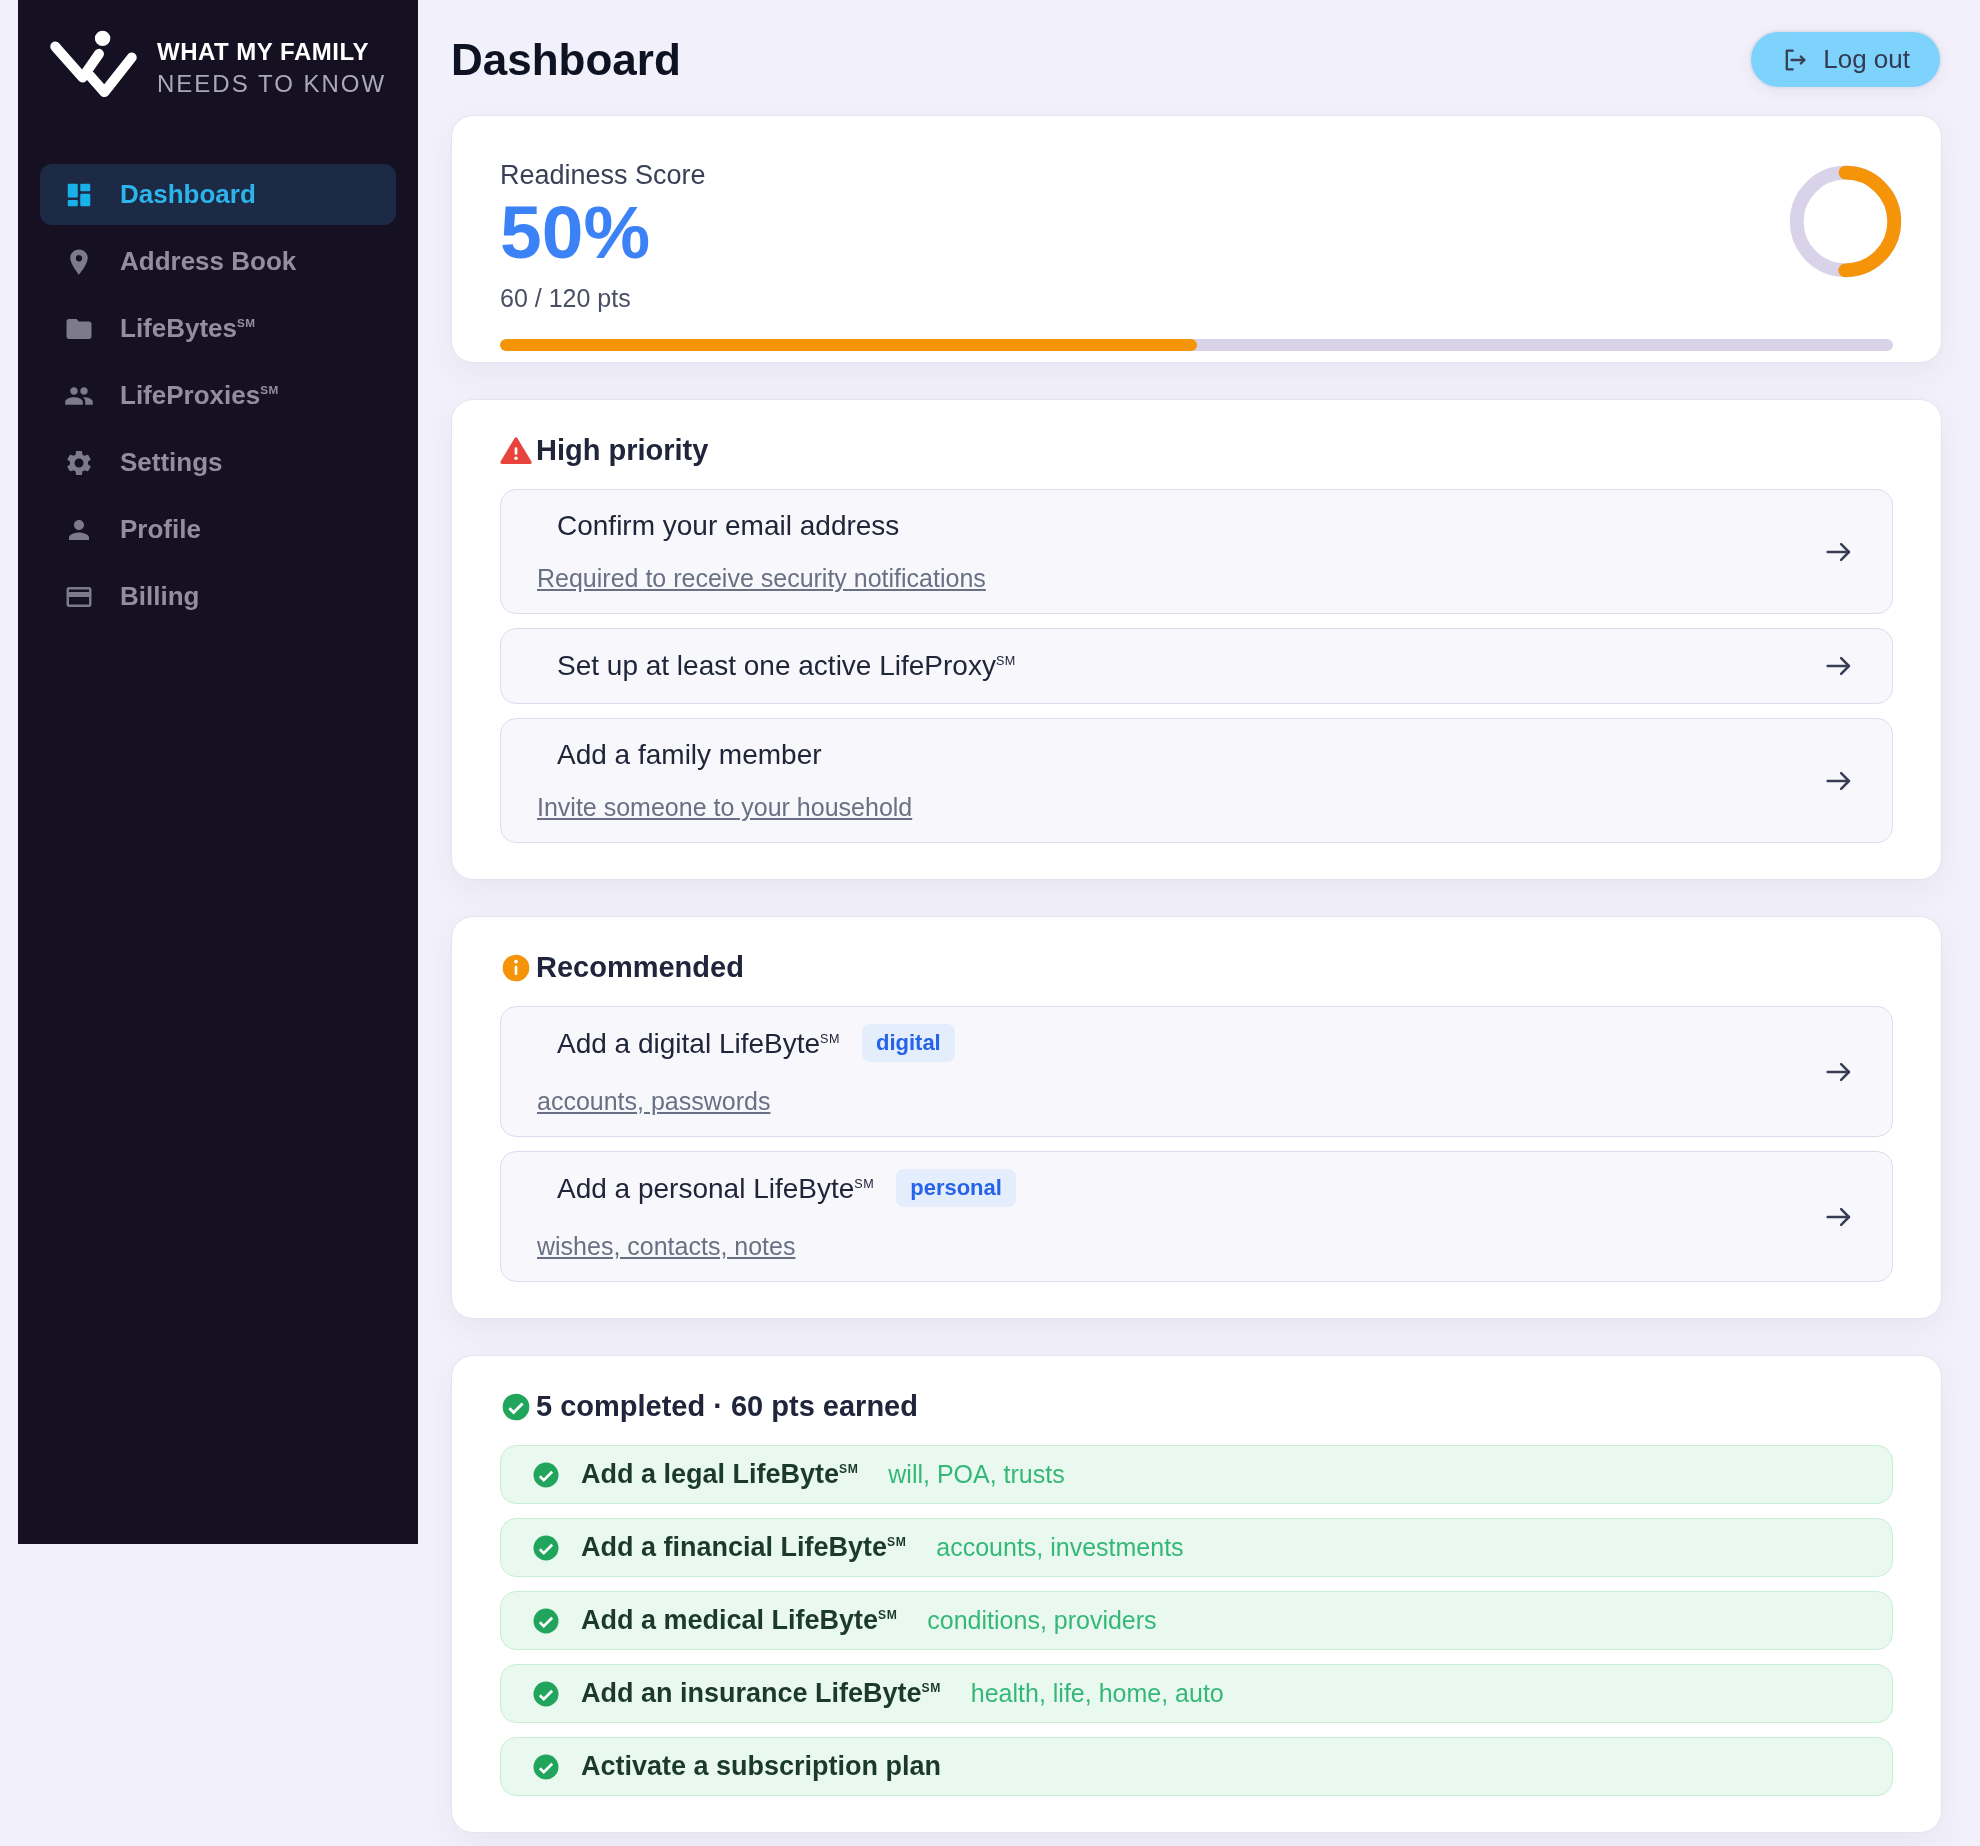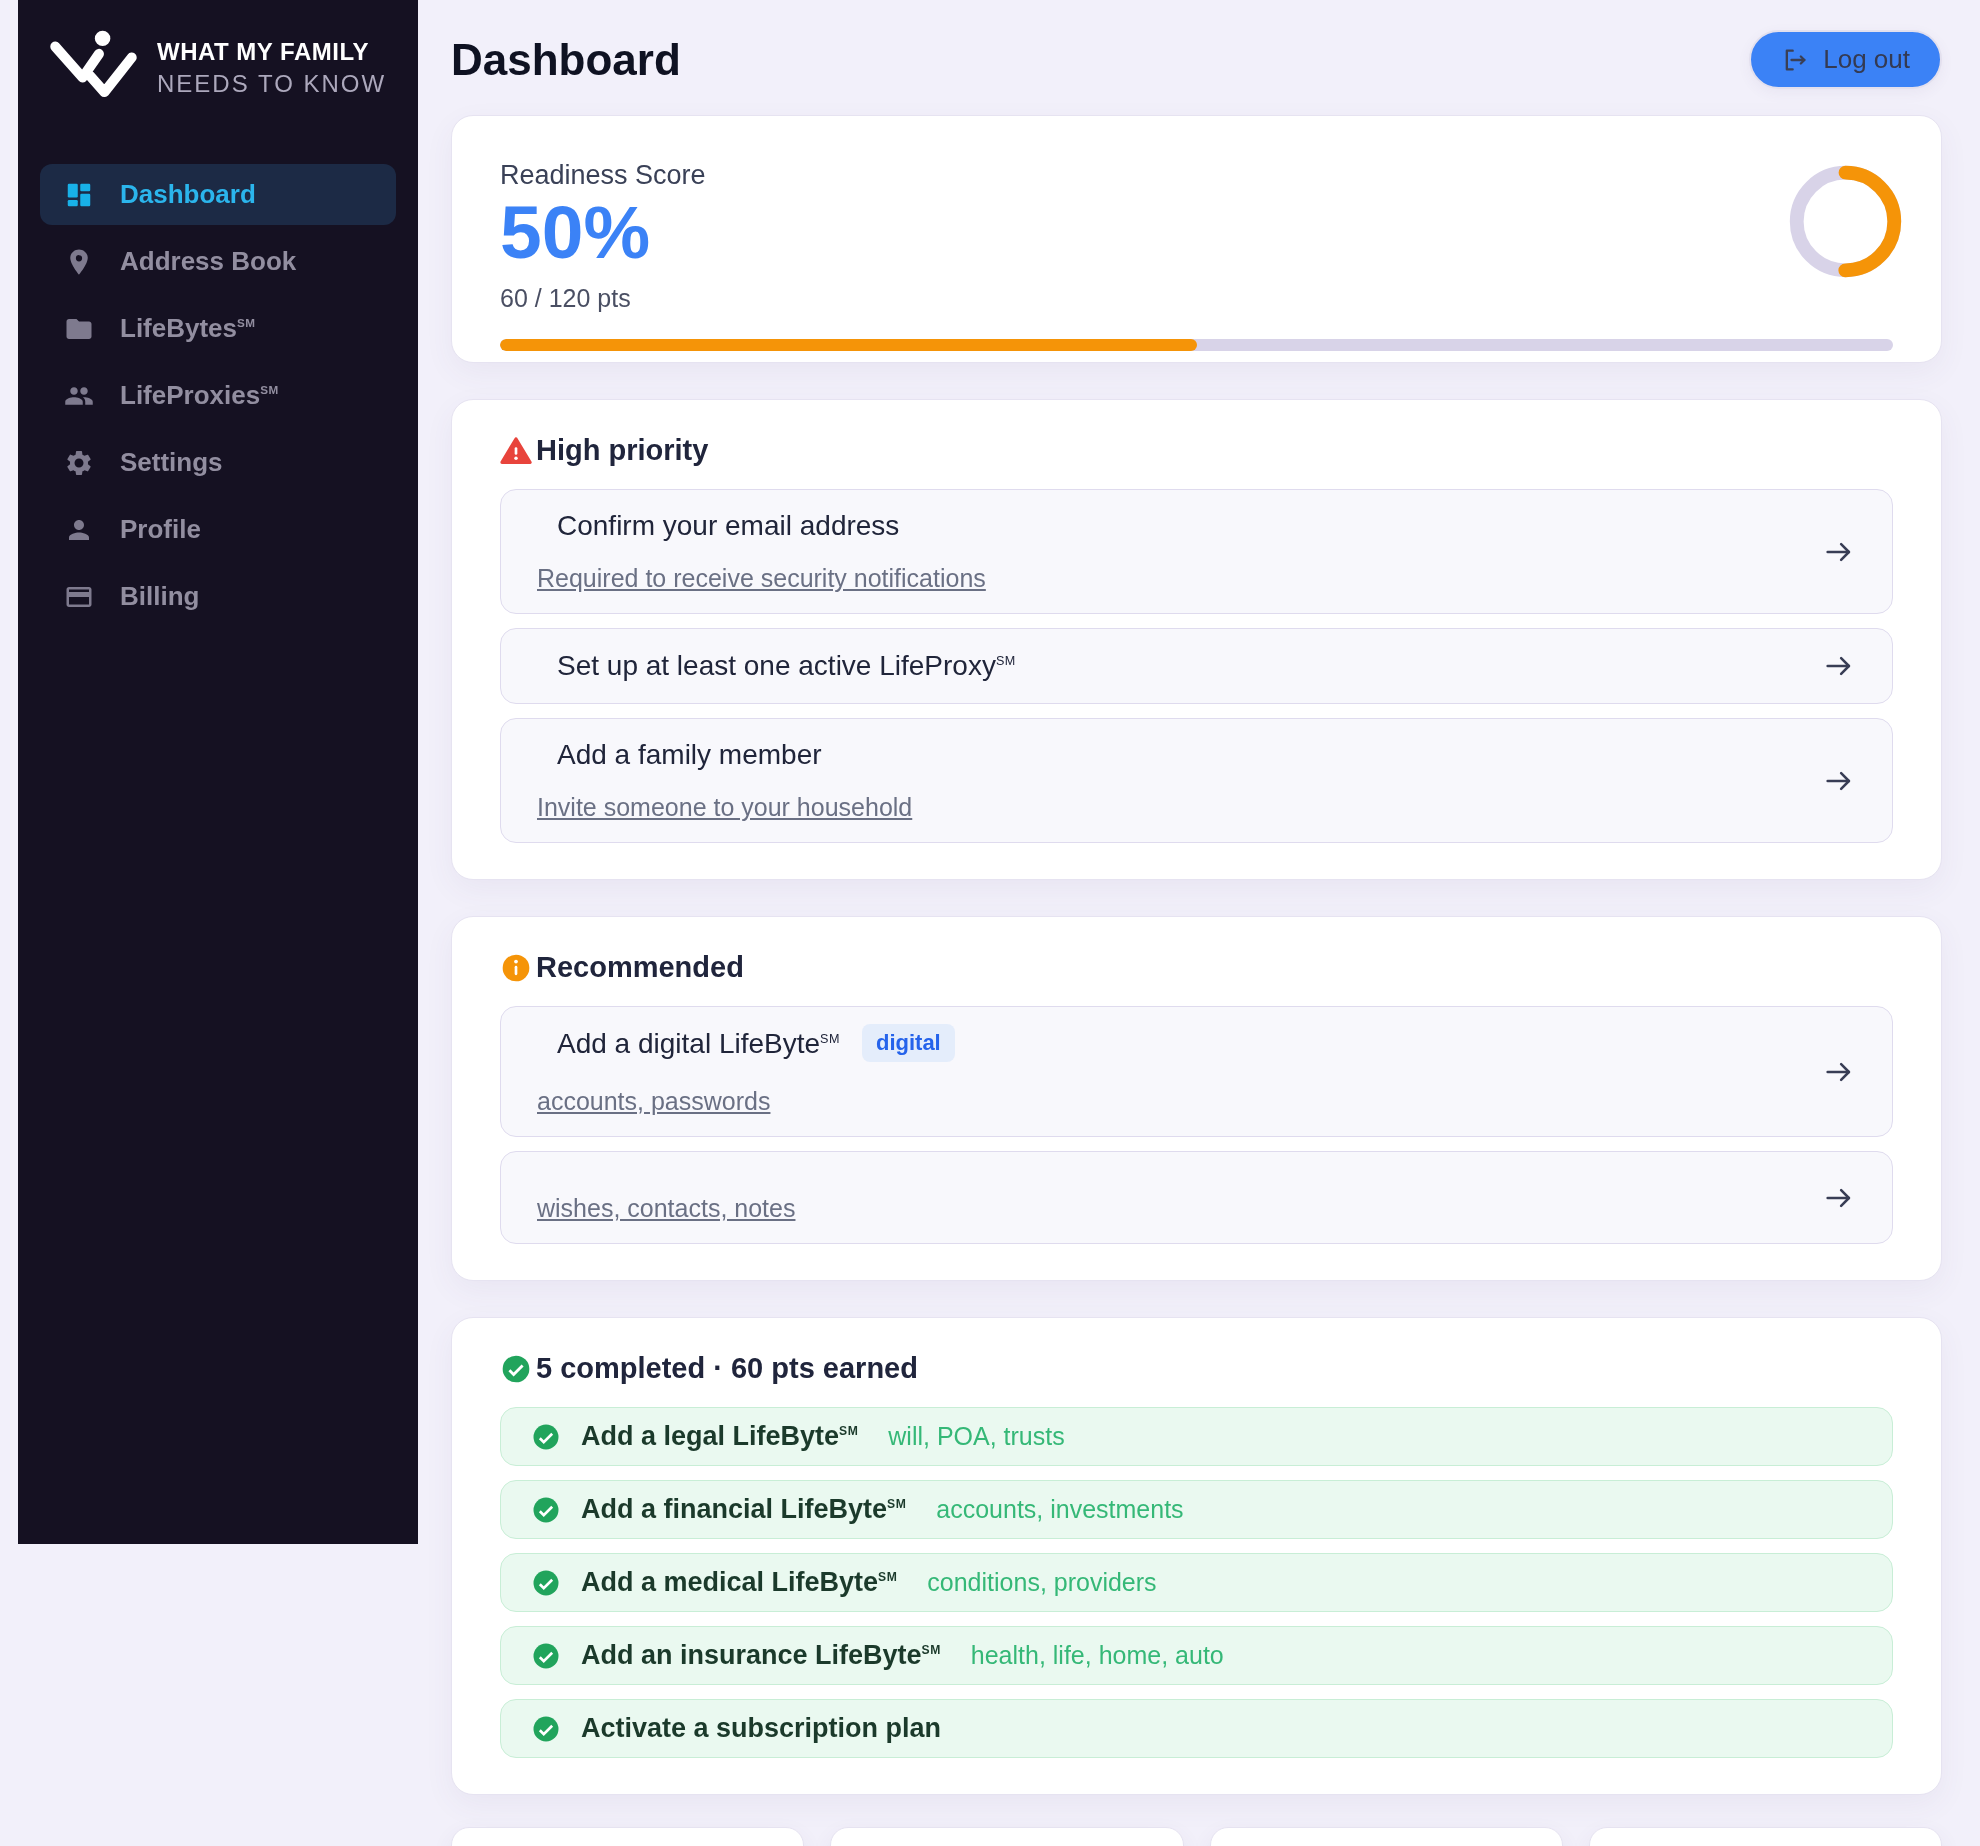--- a/index.html
+++ b/index.html
@@ -30,21 +30,21 @@
   .nav-item.active { background:#1C2A45; }
   .nav-item.active .nav-ico { fill:#18B1E8; }
   .nav-item.active .nav-label { color:#2BB5EC; }
   sup.sm { font-size:.45em; vertical-align:super; letter-spacing:0.5px; }
   
   .main { position:absolute; left:400px; top:0; width:1580px; height:1846px; padding:30px 38px 0 51px; }
   .topbar { display:flex; align-items:center; justify-content:space-between; margin-bottom:26px; }
   .page-title { font-size:44px; font-weight:800; color:#0F1222; }
   .logout-btn {
     display:flex; align-items:center; gap:14px; height:59px; padding:0 30px;
-    background:#3b82f6; border:2px solid #E3E0EE; border-radius:989px;
+    background:#7dd3fc; border:2px solid #E3E0EE; border-radius:989px;
     font-size:26px; color:#343A52; cursor:pointer;
     box-shadow:0 4px 14px rgba(80,70,120,.06);
   }
   .logout-btn svg { width:28px; height:28px; stroke:#3A3F55; }
   .card {
     background:#FFFFFF; border:1px solid #E6E3F1; border-radius:22px;
     box-shadow:0 10px 30px rgba(80,70,120,.06);
   }
   
   .score-card { position:relative; padding:44px 48px 42px; height:248px; }
@@ -240,20 +240,21 @@
           <div class="t"><span>Add a digital LifeByte</span><sup class="sm">SM</sup><span class="badge">digital</span></div>
           <div class="s">accounts, passwords</div>
         </div>
         <svg class="arrow-icon" viewBox="0 0 24 24" fill="none" stroke-width="1.8" stroke-linecap="round" stroke-linejoin="round">
             <path d="M4 12h15"></path>
             <path d="M13.5 6.5 19 12l-5.5 5.5"></path>
           </svg>
       </div>
       <div class="action-item">
         <div class="txt">
+          <div class="t"><span>Add a personal LifeByte</span><sup class="sm">SM</sup><span class="badge">personal</span></div>
           <div class="s">wishes, contacts, notes</div>
         </div>
         <svg class="arrow-icon" viewBox="0 0 24 24" fill="none" stroke-width="1.8" stroke-linecap="round" stroke-linejoin="round">
             <path d="M4 12h15"></path>
             <path d="M13.5 6.5 19 12l-5.5 5.5"></path>
           </svg>
       </div>
     </div>
   </section>
 

